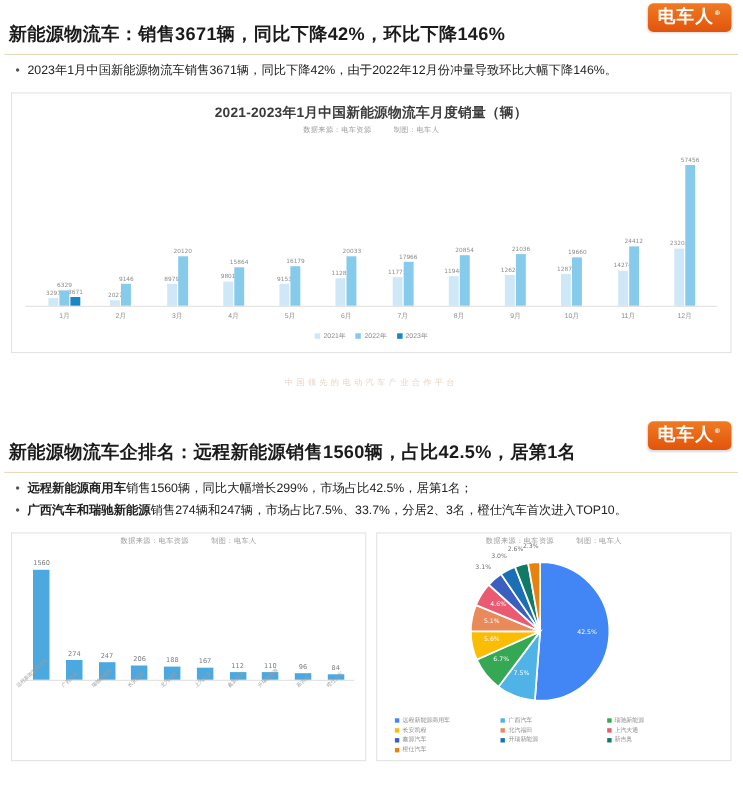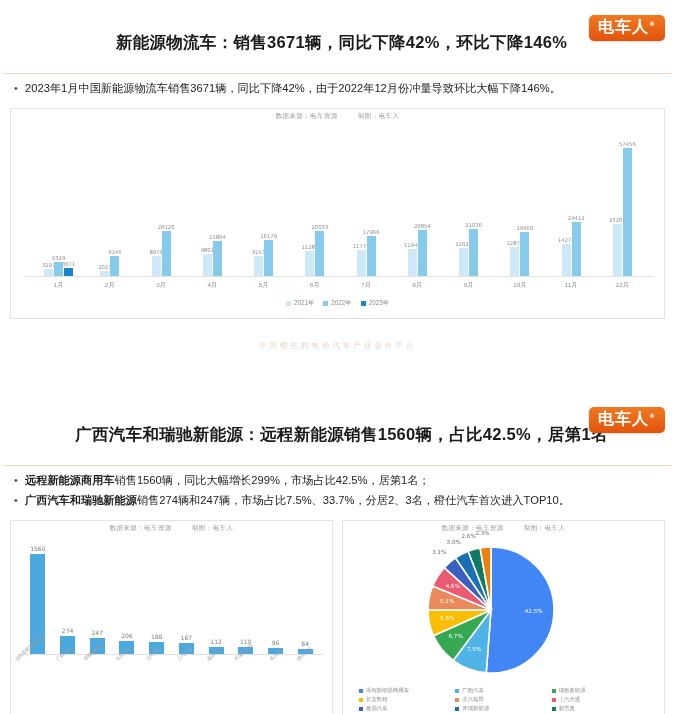--- a/index.html
+++ b/index.html
@@ -24,25 +24,24 @@
     background:linear-gradient(180deg,#f07a20 0%,#e2540d 100%);
     border-radius:5px;
     padding:2px 9px 3px 9px;
     letter-spacing:1px;
     font-family:"DejaVu Sans",sans-serif;
     box-shadow:0 1px 2px rgba(0,0,0,.15);
   }
   .logo sup { font-size:6px; vertical-align:super; }
 
   h1.title {
-    margin:12px; padding:20px 0 7px 8px;
+    margin:0; padding:20px 0 7px 8px;
     font-size:16.5px; font-weight:bold; color:#1b1b1b;
     letter-spacing:.3px;
     white-space:nowrap;
-    text-align:center;
   }
   .title-rule {
     height:1px; background:#e8d9bd; margin:0 4px 0 4px;
   }
   .bullets { padding:6px 8px 8px 14px; }
   .bullet {
     display:flex; align-items:flex-start;
     font-size:11.2px; line-height:17px; color:#232323;
     margin-bottom:3px;
   }
@@ -175,20 +174,21 @@
   <div class="title-rule"></div>
 
   <div class="bullets">
     <div class="bullet">
       <span class="dot">•</span>
       <span class="btxt">2023年1月中国新能源物流车销售3671辆，同比下降42%，由于2022年12月份冲量导致环比大幅下降146%。</span>
     </div>
   </div>
 
   <div class="card">
+    <div class="chart-title">2021-2023年1月中国新能源物流车月度销量（辆）</div>
     <div class="chart-sub">
       <span>数据来源：电车资源</span>
       <span>制图：电车人</span>
     </div>
 
     <div class="plot" id="monthly-plot">
       <div class="groups" id="monthly-groups">
           <div class="group">
             <div class="bar-wrap">
               <div class="bar-lbl" style="bottom: 7.34503px; position: absolute; transform: translateX(-50%);">3297</div>
@@ -349,21 +349,21 @@
 
   <div class="watermark">中国领先的电动汽车产业合作平台</div>
 </section>
 
 <section class="slide slide-bottom">
 
   <div class="logo">
     <span>电车人</span><sup>®</sup>
   </div>
 
-  <h1 class="title">广西汽车和瑞驰新能源：远程新能源销售1560辆，占比42.5%，居第1名</h1>
+  <h1 class="title">新能源物流车企排名：远程新能源销售1560辆，占比42.5%，居第1名</h1>
   <div class="title-rule"></div>
 
   <div class="bullets">
     <div class="bullet">
       <span class="dot">•</span>
       <span class="btxt"><b>远程新能源商用车</b><span>销售1560辆，同比大幅增长299%，市场占比42.5%，居第1名；</span></span>
     </div>
     <div class="bullet">
       <span class="dot">•</span>
       <span class="btxt"><b>广西汽车和瑞驰新能源</b><span>销售274辆和247辆，市场占比7.5%、33.7%，分居2、3名，橙仕汽车首次进入TOP10。</span></span>

